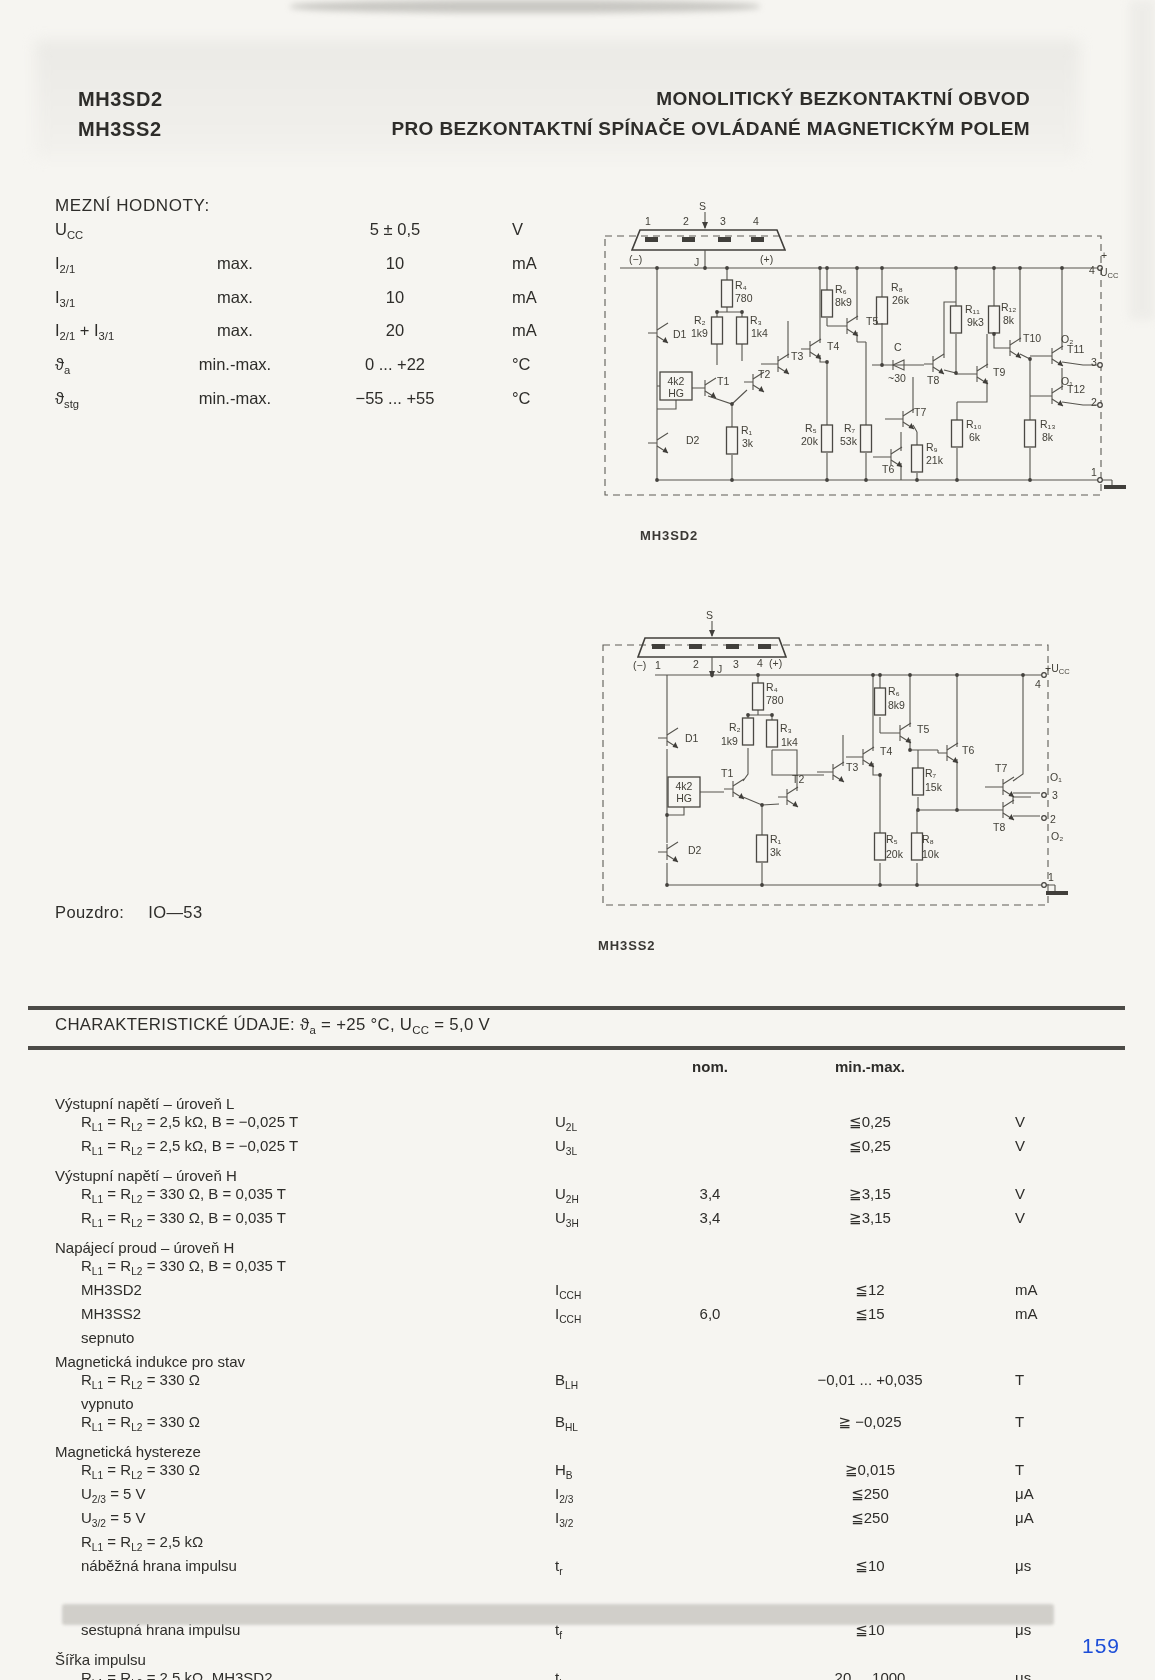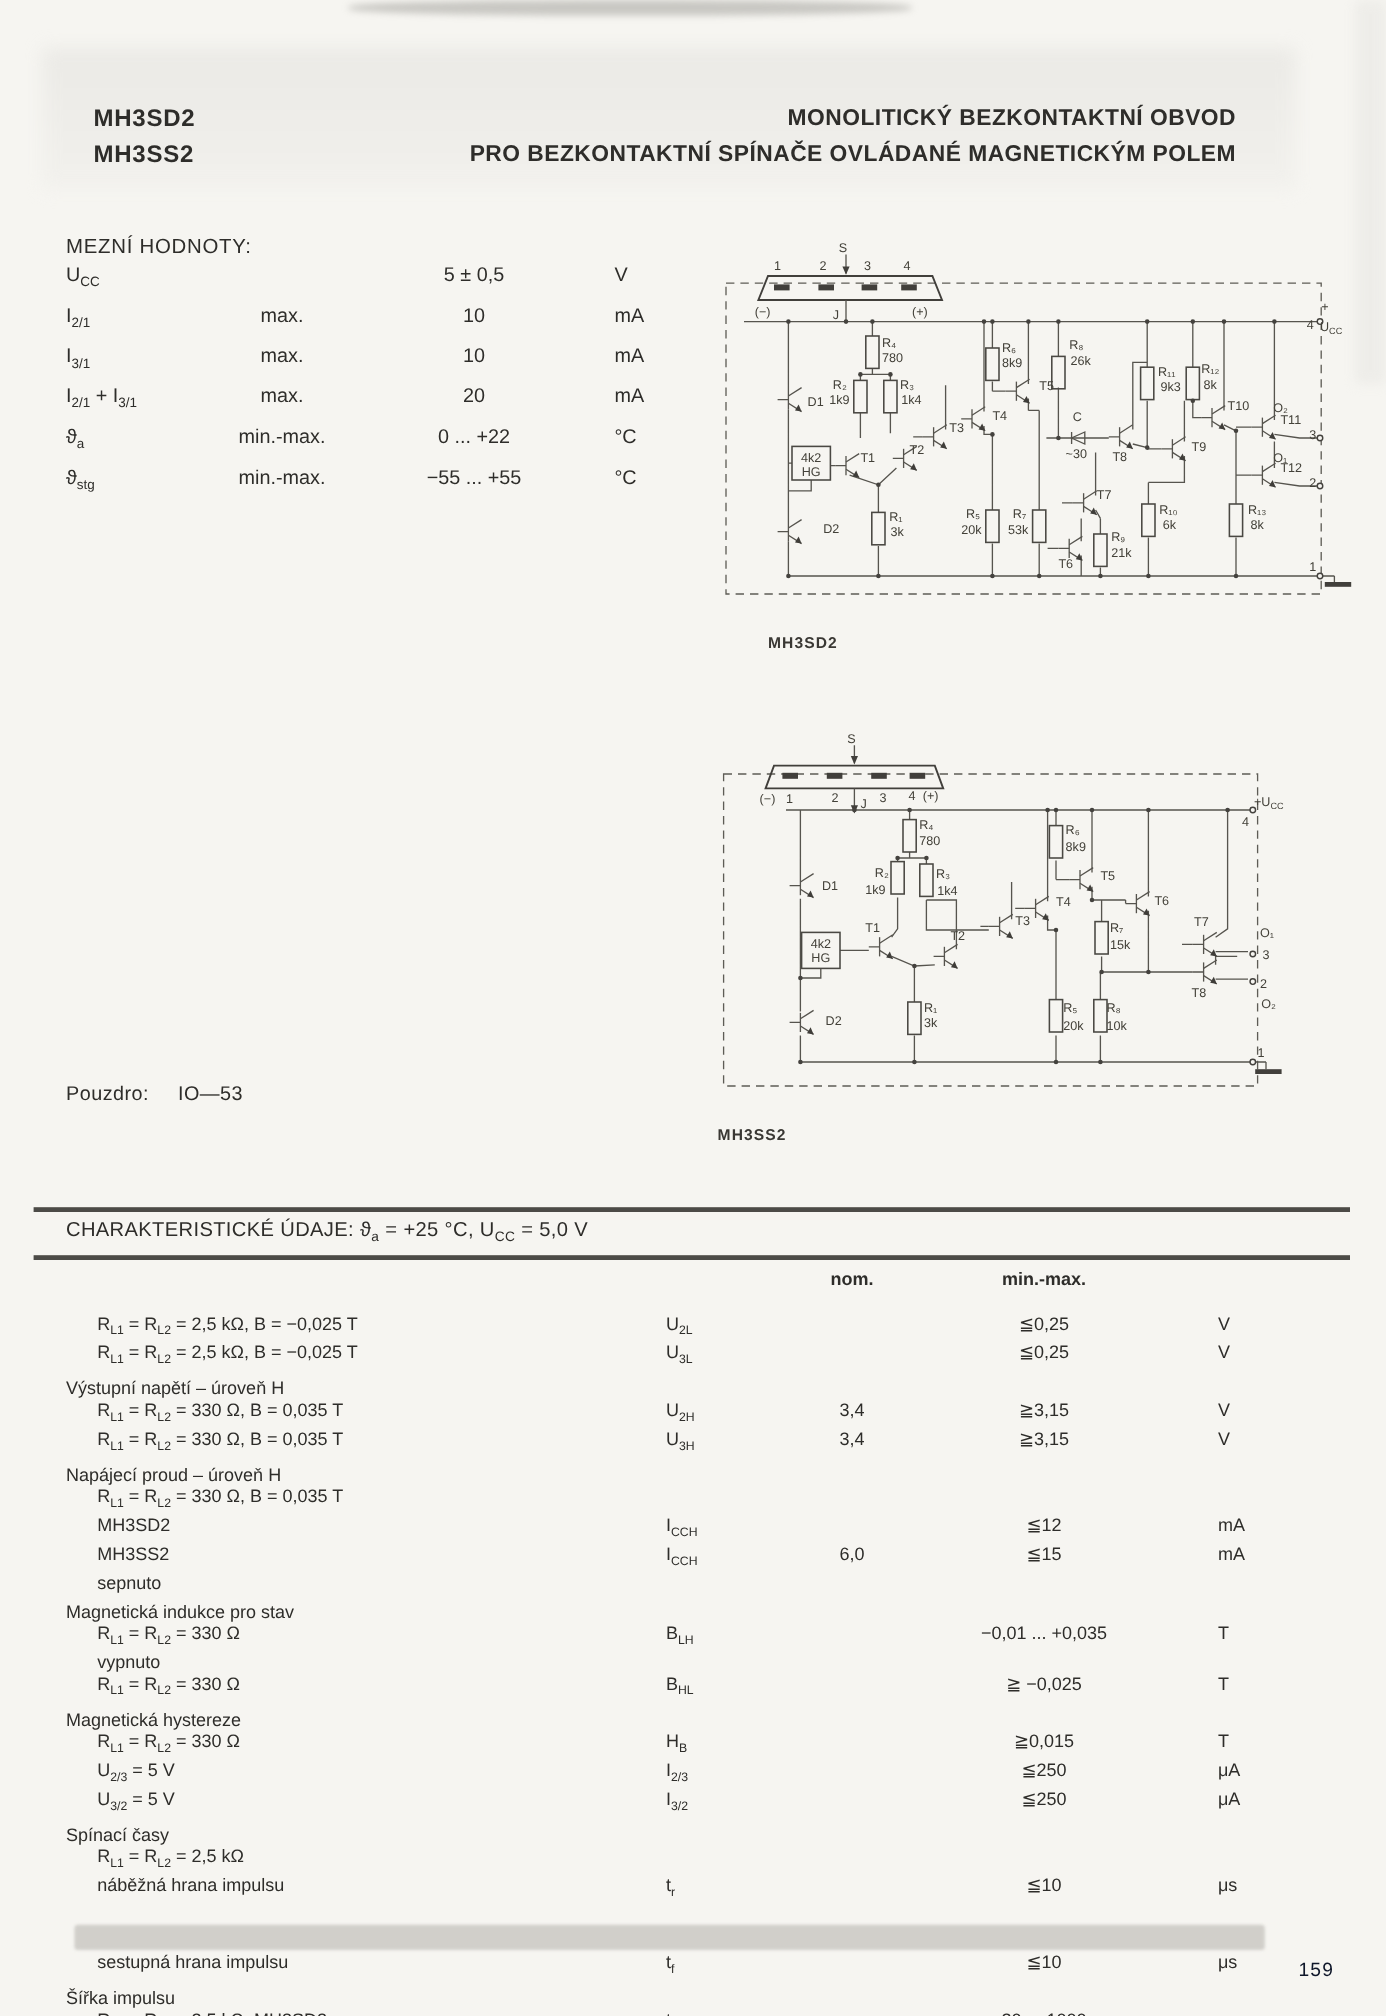--- a/index.html
+++ b/index.html
@@ -51,21 +51,21 @@
   #char-title{position:absolute;left:55px;top:1015px;font-size:16.8px;letter-spacing:.3px;}
 
   #char-table{position:absolute;left:55px;top:1056px;width:1005px;}
   .crow{display:grid;grid-template-columns:500px 95px 120px 200px 1fr;align-items:baseline;min-height:18px;line-height:18px;font-size:15px;}
   .crow.sect{margin-top:6px;}
   .crow.chead{font-weight:bold;line-height:22px;margin-bottom:17px;font-size:15px;}
   .c-nom{text-align:center;}
   .c-mm{text-align:center;}
   .c-unit{padding-left:45px;}
 
-  #page-number{position:absolute;left:1082px;top:1634px;font-size:16px;letter-spacing:1px;color:#0f172a;}
+  #page-number{position:absolute;left:1082px;top:1634px;font-size:21px;letter-spacing:1px;color:#1d4ed8;}
 </style>
 </head>
 <body>
 
 <div class="artifact" id="smudge-top"></div>
 <div class="artifact" id="band-header"></div>
 <div class="artifact" id="band-right"></div>
 
 <div id="hdr-left">
   <div>MH3SD2</div>
@@ -422,20 +422,27 @@
 
 <div id="char-table">
   <div class="crow chead">
     <div></div>
     <div></div>
     <div class="c-nom">nom.</div>
     <div class="c-mm">min.-max.</div>
     <div></div>
   </div>
   <div id="char-rows">
+      <div class="crow sect">
+        <div class="c-text" style="padding-left: 0px;">Výstupní napětí – úroveň L</div>
+        <div class="c-sym"></div>
+        <div class="c-nom"></div>
+        <div class="c-mm"></div>
+        <div class="c-unit"></div>
+      </div>
       <div class="crow">
         <div class="c-text" style="padding-left: 26px;">R<sub>L1</sub> = R<sub>L2</sub> = 2,5 kΩ, B = −0,025 T</div>
         <div class="c-sym">U<sub>2L</sub></div>
         <div class="c-nom"></div>
         <div class="c-mm">≦0,25</div>
         <div class="c-unit">V</div>
       </div>
       <div class="crow">
         <div class="c-text" style="padding-left: 26px;">R<sub>L1</sub> = R<sub>L2</sub> = 2,5 kΩ, B = −0,025 T</div>
         <div class="c-sym">U<sub>3L</sub></div>
@@ -548,27 +555,20 @@
         <div class="c-mm">≦250</div>
         <div class="c-unit">μA</div>
       </div>
       <div class="crow">
         <div class="c-text" style="padding-left: 26px;">U<sub>3/2</sub> = 5 V</div>
         <div class="c-sym">I<sub>3/2</sub></div>
         <div class="c-nom"></div>
         <div class="c-mm">≦250</div>
         <div class="c-unit">μA</div>
       </div>
-      <div class="crow sect">
-        <div class="c-text" style="padding-left: 0px;">Spínací časy</div>
-        <div class="c-sym"></div>
-        <div class="c-nom"></div>
-        <div class="c-mm"></div>
-        <div class="c-unit"></div>
-      </div>
       <div class="crow">
         <div class="c-text" style="padding-left: 26px;">R<sub>L1</sub> = R<sub>L2</sub> = 2,5 kΩ</div>
         <div class="c-sym"></div>
         <div class="c-nom"></div>
         <div class="c-mm"></div>
         <div class="c-unit"></div>
       </div>
       <div class="crow">
         <div class="c-text" style="padding-left: 26px;">náběžná hrana impulsu</div>
         <div class="c-sym">t<sub>r</sub></div>

